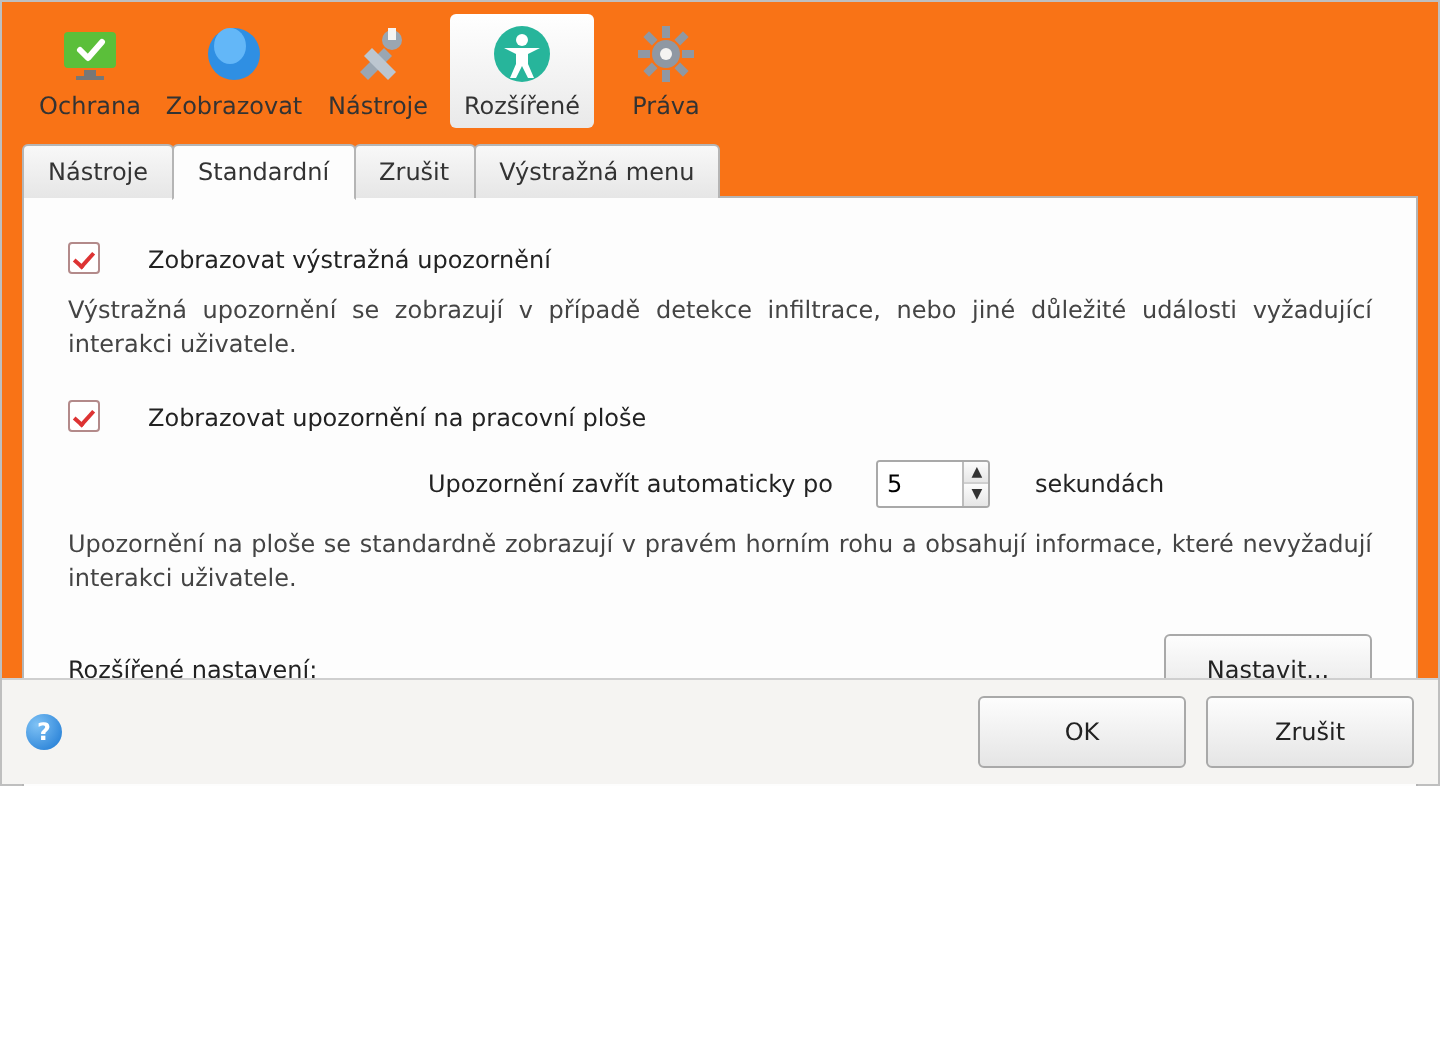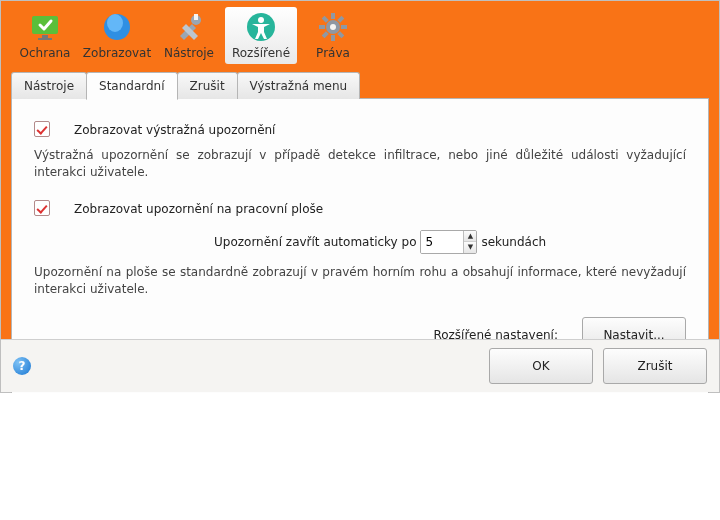--- a/index.html
+++ b/index.html
@@ -11,27 +11,27 @@
   .tool .lb{margin-top:3px;color:#333}
   .tabbar{display:flex;align-items:flex-end;padding:0 10px;margin-top:6px;position:relative}
   .tabbar .line{position:absolute;left:10px;right:10px;bottom:0;height:1px;background:#b5b5b5}
   .tab{padding:6px 12px;border:1px solid #b5b5b5;border-bottom:none;background:linear-gradient(#f8f8f8,#e6e6e6);margin-right:-1px;border-radius:3px 3px 0 0;cursor:pointer;position:relative;color:#333}
   .tab.act{background:#fdfdfd;z-index:2;border-bottom:1px solid #fdfdfd;margin-bottom:-1px}
   .pane{margin:0 10px 10px;border:1px solid #b5b5b5;border-top:none;background:#fdfdfd;height:360px;box-sizing:border-box;padding:18px 22px;overflow:hidden}
   .chk{display:flex;align-items:flex-end;gap:24px;margin:4px 0}
   .cbox{width:14px;height:14px;border:1px solid #b38a8a;border-radius:2px;background:#fff;position:relative}
   .cbox.checked::after{content:"";position:absolute;left:2px;top:4px;width:8px;height:4px;border-left:2px solid #d33;border-bottom:2px solid #d33;transform:rotate(-48deg)}
   .desc{color:#444;margin:10px 0 18px;line-height:1.45;text-align:justify}
-  .inline-row{display:flex;align-items:center;gap:4px;margin:14px 0 10px 180px}
+  .inline-row{display:flex;align-items:center;gap:22px;margin:14px 0 10px 180px}
   .spin{display:flex;align-items:stretch;border:1px solid #a9a9a9;border-radius:2px;height:22px;background:#fff;overflow:hidden}
   .spin input{width:34px;border:none;padding:0 4px;font:inherit;outline:none}
   .spin .arrows{display:flex;flex-direction:column;border-left:1px solid #bdbdbd}
   .spin .arrows span{width:12px;height:11px;display:flex;align-items:center;justify-content:center;font-size:7px;line-height:1;background:linear-gradient(#fcfcfc,#e6e6e6);cursor:pointer;color:#333}
   .spin .arrows span:first-child{border-bottom:1px solid #cfcfcf}
-  .advrow{display:flex;align-items:center;justify-content:flex-end;gap:24px;margin-top:18px}
+  .advrow{display:flex;align-items:center;justify-content:space-between;gap:24px;margin-top:18px}
   .btn{border:1px solid #a9a9a9;border-radius:3px;background:linear-gradient(#fdfdfd,#e5e5e5);padding:10px 16px;cursor:pointer;color:#222;min-width:70px;text-align:center}
   .footer{position:absolute;left:0;right:0;bottom:0;border-top:1px solid #cfcfcf;background:#f5f4f2;padding:8px 12px;display:flex;align-items:center;gap:10px}
   .footer .spacer{flex:1}
   .help{width:18px;height:18px;border-radius:50%;background:radial-gradient(circle at 30% 30%,#7fc2f5,#1976d2);color:#fff;display:flex;align-items:center;justify-content:center;font-size:12px;font-weight:bold;cursor:pointer}
 </style>
 </head>
 <body>
 <div class="win">
 
 <div class="toolbar">

